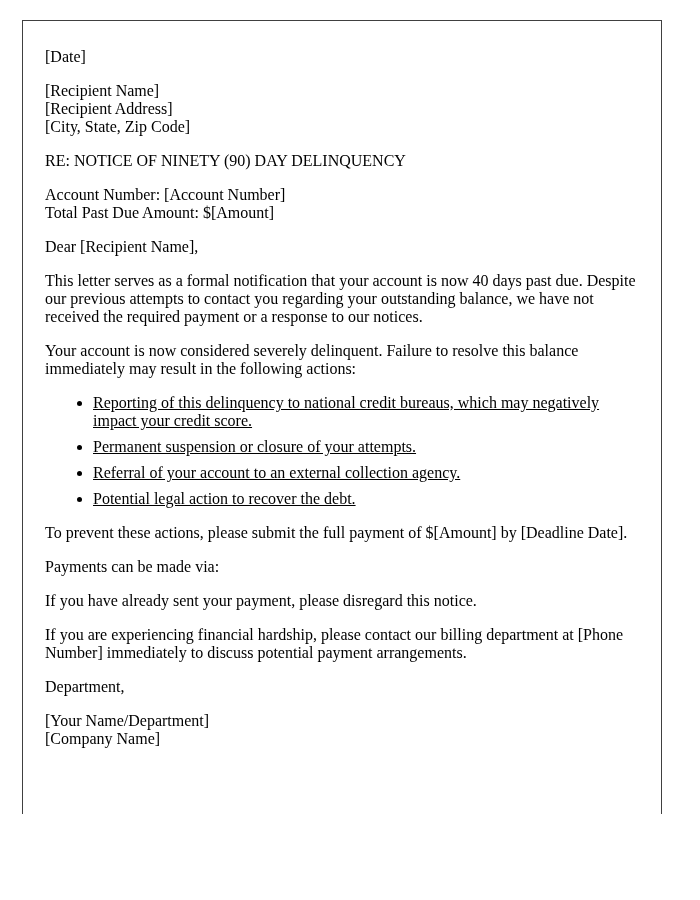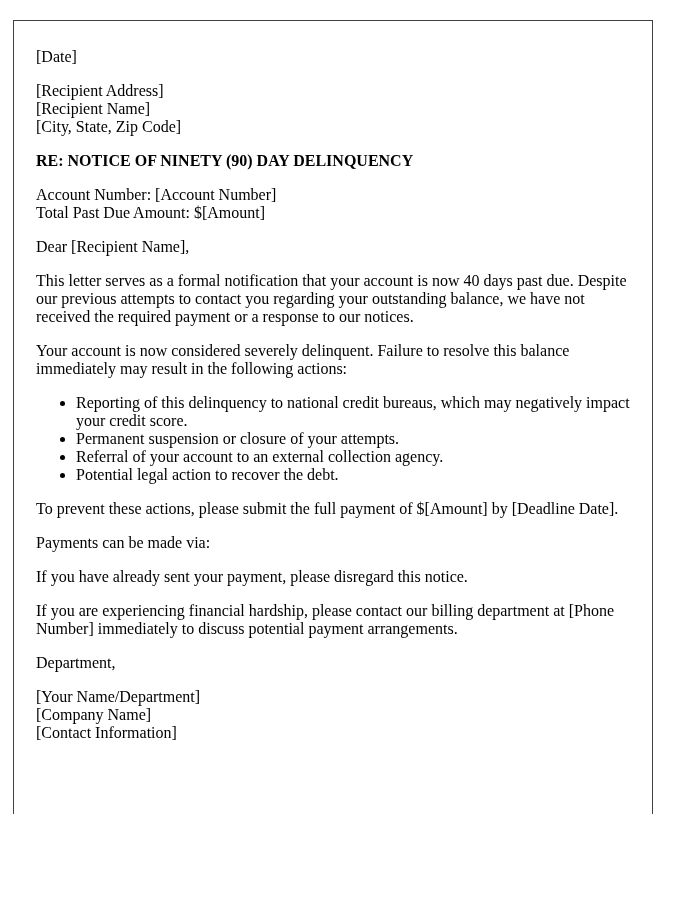--- a/index.html
+++ b/index.html
@@ -12,59 +12,60 @@
     height: 900px;
     position: relative;
     font-family: "Liberation Serif", "DejaVu Serif", serif;
     font-size: 16px;
     line-height: 18px;
     color: #000000;
     overflow: hidden;
   }
   .doc-frame {
     position: absolute;
-    left: 13px;
+    left: 22px;
     top: 20px;
     width: 594px;
     height: 782px;
     padding: 11px 22px 0 22px;
     border: 1px solid #404040;
     border-bottom: none;
     overflow: hidden;
     background: #ffffff;
   }
   .doc-frame p {
     margin: 16px 0;
   }
   .doc-frame ul {
     margin: 16px 0;
     padding-left: 40px;
     list-style-type: disc;
   }
   .doc-frame li {
-    margin: 0;
+    margin: 8px;
     padding: 0;
+    text-decoration: underline;
   }
   .subject {
-    font-weight: bold;
+    font-weight: normal;
   }
   .line {
     display: block;
   }
 </style>
 </head>
 <body>
 
 <div class="doc-frame">
 
   <p>[Date]</p>
 
   <p>
+    <span class="line">[Recipient Name]</span>
     <span class="line">[Recipient Address]</span>
-    <span class="line">[Recipient Name]</span>
     <span class="line">[City, State, Zip Code]</span>
   </p>
 
   <p class="subject">RE: NOTICE OF NINETY (90) DAY DELINQUENCY</p>
 
   <p>
     <span class="line">Account Number: [Account Number]</span>
     <span class="line">Total Past Due Amount: $[Amount]</span>
   </p>
 
@@ -88,16 +89,15 @@
 
   <p>If you have already sent your payment, please disregard this notice.</p>
 
   <p>If you are experiencing financial hardship, please contact our billing department at [Phone Number] immediately to discuss potential payment arrangements.</p>
 
   <p>Department,</p>
 
   <p>
     <span class="line">[Your Name/Department]</span>
     <span class="line">[Company Name]</span>
-    <span class="line">[Contact Information]</span>
   </p>
 
 </div>
 
 </body></html>

